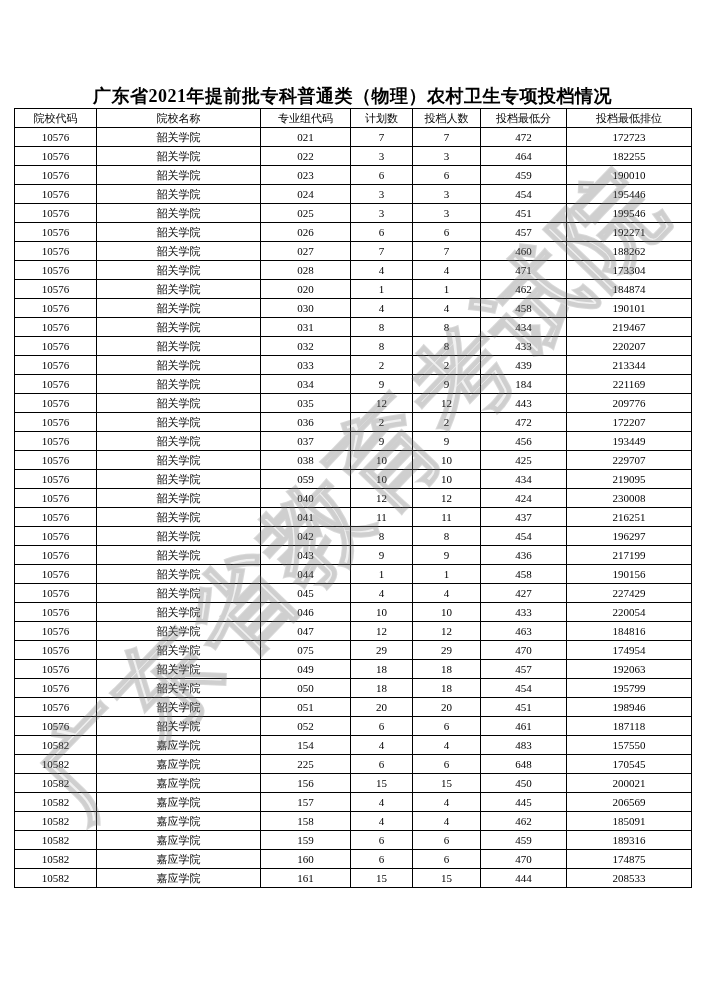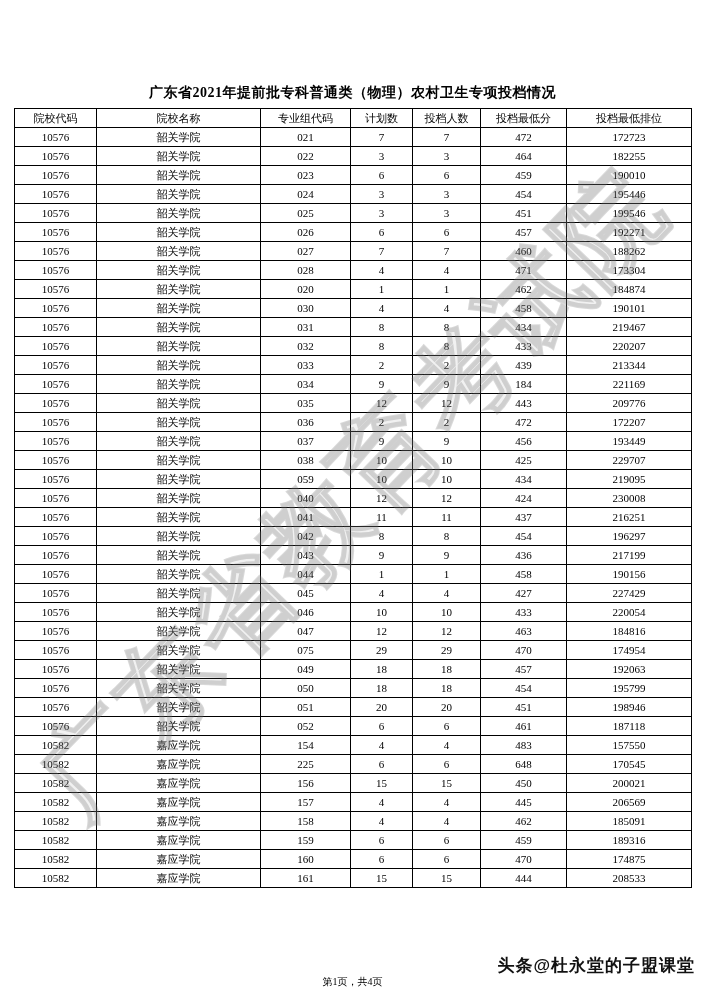--- a/index.html
+++ b/index.html
@@ -15,21 +15,21 @@
   .page {
     position: absolute;
     inset: 0;
   }
   .doc-title {
     position: absolute;
     top: 84px;
     left: 0;
     width: 100%;
     text-align: center;
-    font-size: 14px;
+    font-size: 18px;
     font-weight: bold;
     letter-spacing: 0.5px;
   }
   .grade-table {
     position: absolute;
     top: 108px;
     left: 14px;
     width: 677px;
     border-collapse: collapse;
     table-layout: fixed;
@@ -477,17 +477,15 @@
           <td>15</td>
           <td>15</td>
           <td>444</td>
           <td>208533</td>
         </tr>
       </tbody>
   </table>
 
   <div class="watermark">广东省教育考试院</div>
 
-  <div class="page-footer">第1页，共4页</div>
-
-  <div class="credit">头条@杜永堂的子盟课堂</div>
+
 
 </div>
 
 </body></html>

